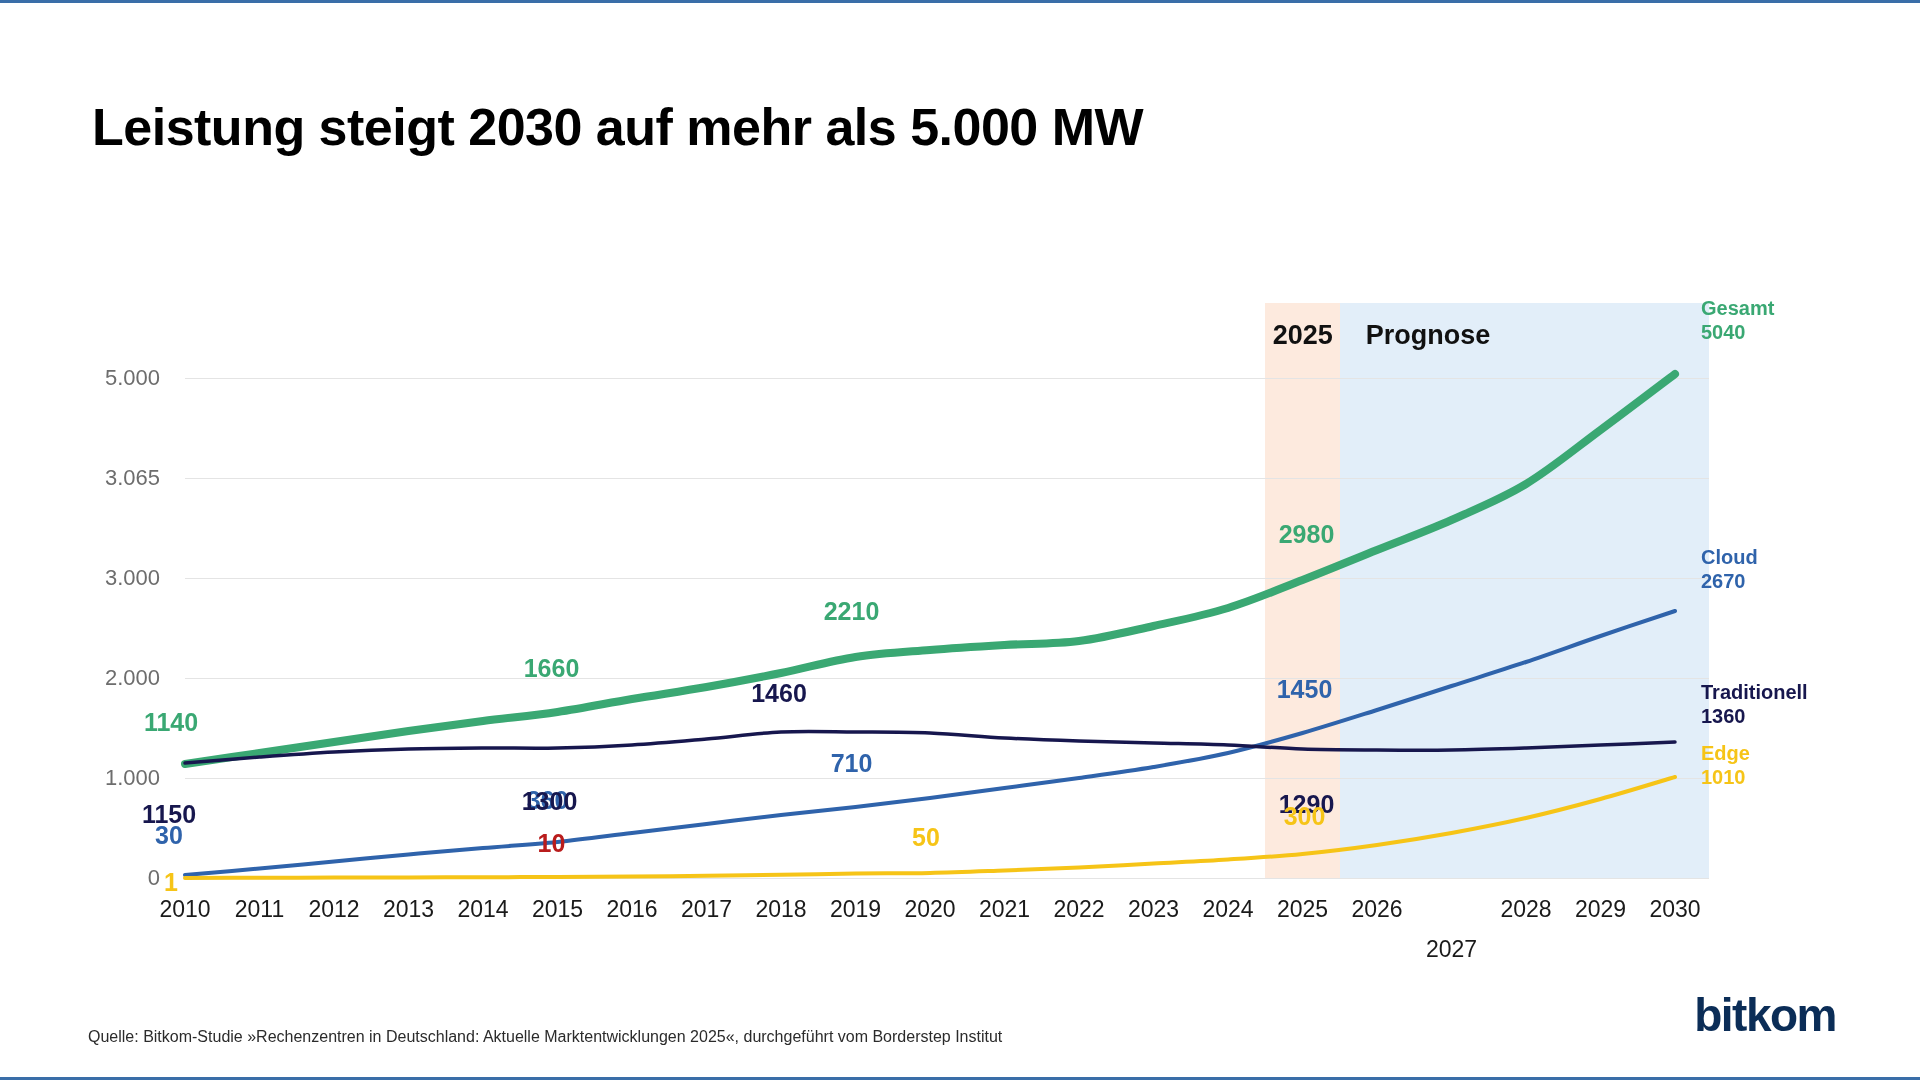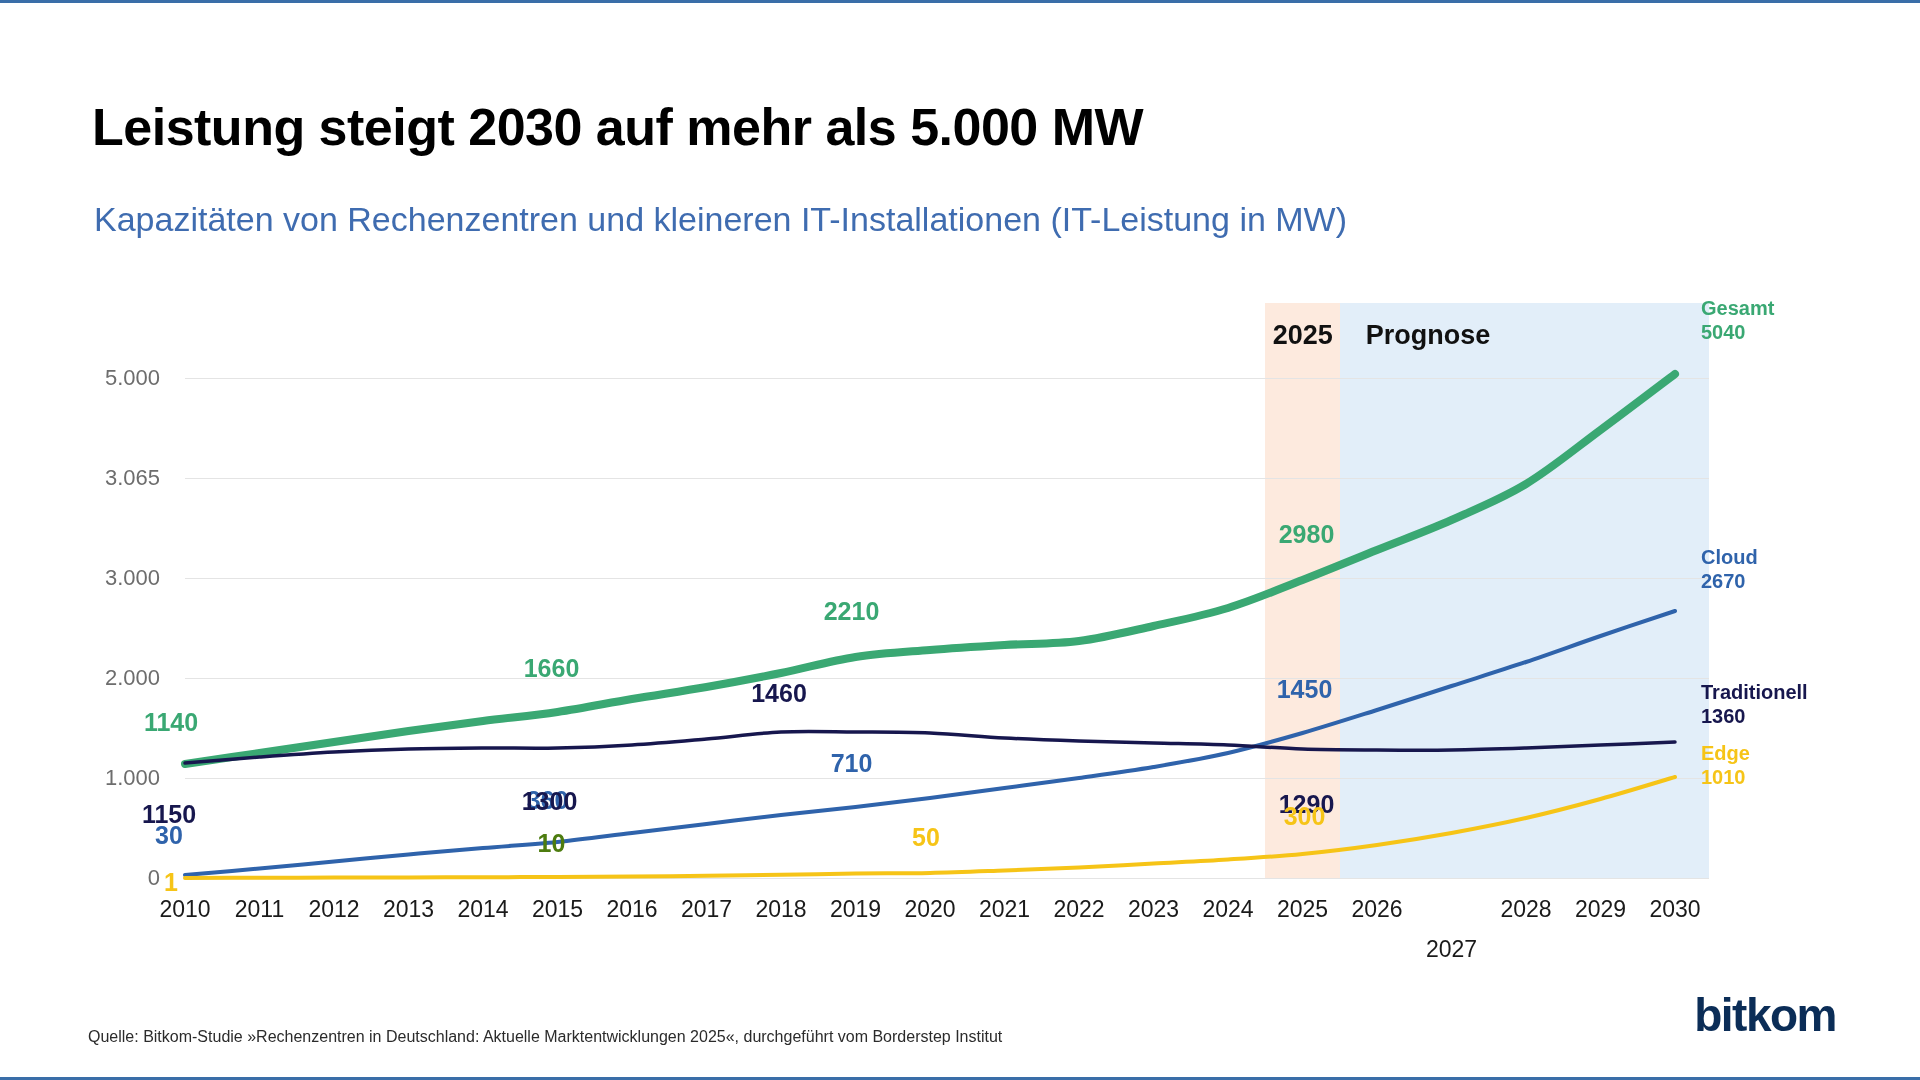--- a/index.html
+++ b/index.html
@@ -87,21 +87,20 @@
     white-space:nowrap;
   }
   svg.lines{position:absolute;left:0;top:0;overflow:visible;}
 </style>
 </head>
 <body>
 
 <div class="page">
 
   <div class="title">Leistung steigt 2030 auf mehr als 5.000 MW</div>
-  <div class="subtitle">Kapazitäten von Rechenzentren und kleineren IT-Installationen (IT-Leistung in MW)</div>
 
   <div class="plot" id="plot">
       <div class="band band-2025" style="left: 1080.25px; width: 74.5px; background: rgb(253, 234, 222);"></div>
       <div class="band band-prognose" style="left: 1154.75px; width: 368.775px; background: rgb(226, 238, 249);"></div>
       <div class="gridline" style="top: 520px; width: 1523.53px;"></div>
       <div class="ylabel" style="top: 520px; left: -135px;">0</div>
       <div class="gridline" style="top: 420px; width: 1523.53px;"></div>
       <div class="ylabel" style="top: 420px; left: -135px;">1.000</div>
       <div class="gridline" style="top: 320px; width: 1523.53px;"></div>
       <div class="ylabel" style="top: 320px; left: -135px;">2.000</div>
@@ -123,21 +122,21 @@
       <div class="dlabel c-gesamt" style="left: 1121.5px; top: 176px; color: rgb(58, 168, 115);">2980</div>
       <div class="dlabel c-cloud" style="left: -16px; top: 477px; color: rgb(47, 99, 171);">30</div>
       <div class="dlabel c-cloud" style="left: 362.5px; top: 442px; color: rgb(47, 99, 171);">360</div>
       <div class="dlabel c-cloud" style="left: 666.5px; top: 405px; color: rgb(47, 99, 171);">710</div>
       <div class="dlabel c-cloud" style="left: 1119.5px; top: 331px; color: rgb(47, 99, 171);">1450</div>
       <div class="dlabel c-trad" style="left: -16px; top: 449px; color: rgb(23, 23, 78);">1150</div>
       <div class="dlabel c-trad" style="left: 364.5px; top: 436px; color: rgb(23, 23, 78);">1300</div>
       <div class="dlabel c-trad" style="left: 594px; top: 328px; color: rgb(23, 23, 78);">1460</div>
       <div class="dlabel c-trad" style="left: 1121.5px; top: 439px; color: rgb(23, 23, 78);">1290</div>
       <div class="dlabel c-edge" style="left: -14px; top: 523.9px; color: rgb(246, 196, 23);">1</div>
-      <div class="dlabel c-edge" style="left: 366.5px; top: 485px; color: #4d7c0f;">10</div>
+      <div class="dlabel c-edge" style="left: 366.5px; top: 485px; color: #b91c1c;">10</div>
       <div class="dlabel c-edge" style="left: 741px; top: 479px; color: rgb(246, 196, 23);">50</div>
       <div class="dlabel c-edge" style="left: 1119.5px; top: 458px; color: rgb(246, 196, 23);">300</div>
       <div class="serieslabel" style="color: rgb(58, 168, 115); left: 1516px; top: -62px;">
         <div>Gesamt</div>
         <div>5040</div>
       </div>
       <div class="serieslabel" style="color: rgb(47, 99, 171); left: 1516px; top: 187px;">
         <div>Cloud</div>
         <div>2670</div>
       </div>

